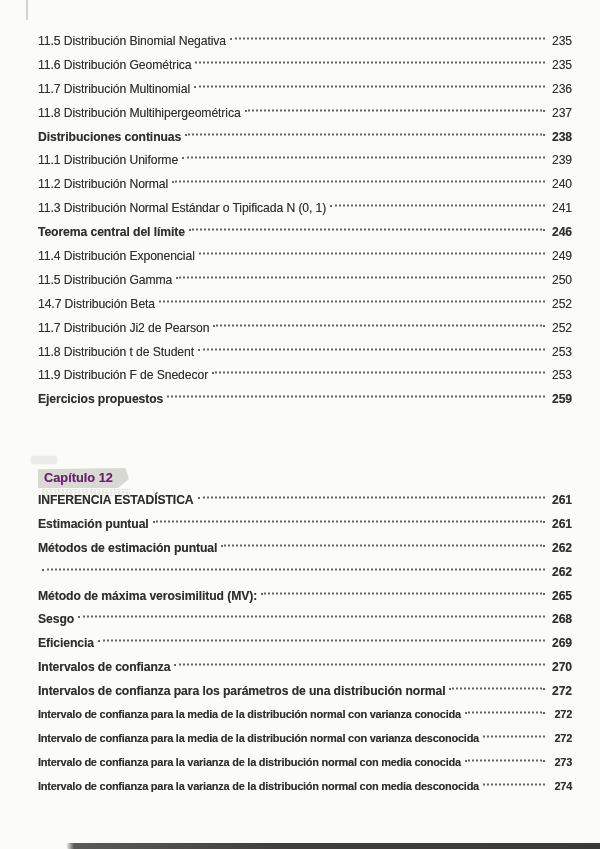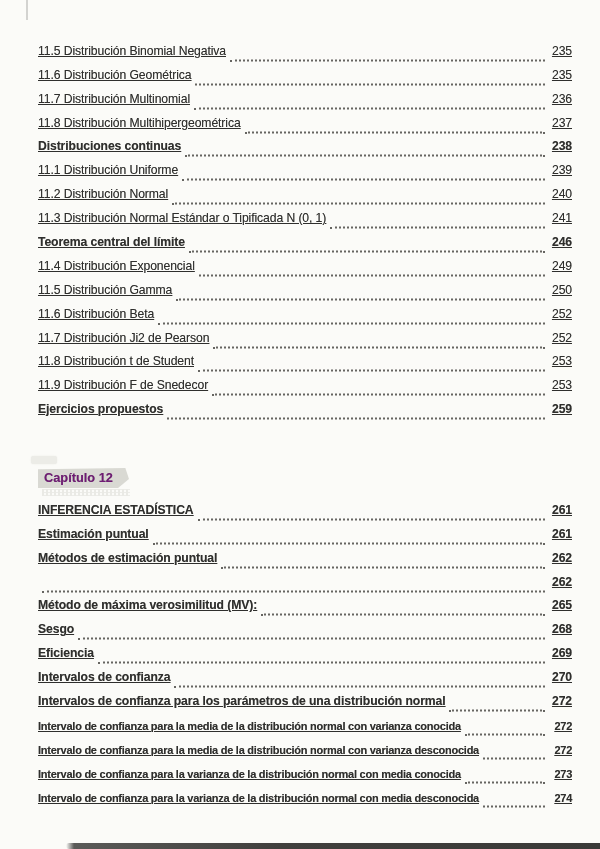--- a/index.html
+++ b/index.html
@@ -9,26 +9,25 @@
     font-family:"Liberation Sans",sans-serif;
     color:#2f2f2d;
     position:relative;
     overflow:hidden;
   }
   #page{position:absolute;inset:0;}
   .toc-list{position:absolute;left:38px;right:28px;}
   #sec1{top:34px;}
   #sec2{top:493px;}
   .row{
-    display:flex;align-items:flex-end;
+    display:flex;align-items:flex-start;
     height:23.9px;
     font-size:12.2px;
     letter-spacing:-0.1px;
     text-shadow:0 0 .4px rgba(45,45,42,.45);
-    text-decoration:underline;
   }
   .row .label{white-space:nowrap;flex:0 0 auto;}
   .row .dots{
     flex:1 1 auto;min-width:5px;
     margin:0 3px 0 4px;
     border-bottom:2px dotted #4d4b47;
     transform:translateY(3.5px);
     opacity:.85;
   }
   .row .pg{flex:0 0 auto;min-width:24px;text-align:right;}
@@ -125,21 +124,21 @@
         <span class="label">11.4 Distribución Exponencial</span>
         <span class="dots"></span>
         <span class="pg">249</span>
       </div>
       <div class="row">
         <span class="label">11.5 Distribución Gamma</span>
         <span class="dots"></span>
         <span class="pg">250</span>
       </div>
       <div class="row">
-        <span class="label">11.6 Distribución Beta</span>
+        <span class="label">14.7 Distribución Beta</span>
         <span class="dots"></span>
         <span class="pg">252</span>
       </div>
       <div class="row">
         <span class="label">11.7 Distribución Ji2 de Pearson</span>
         <span class="dots"></span>
         <span class="pg">252</span>
       </div>
       <div class="row">
         <span class="label">11.8 Distribución t de Student</span>

